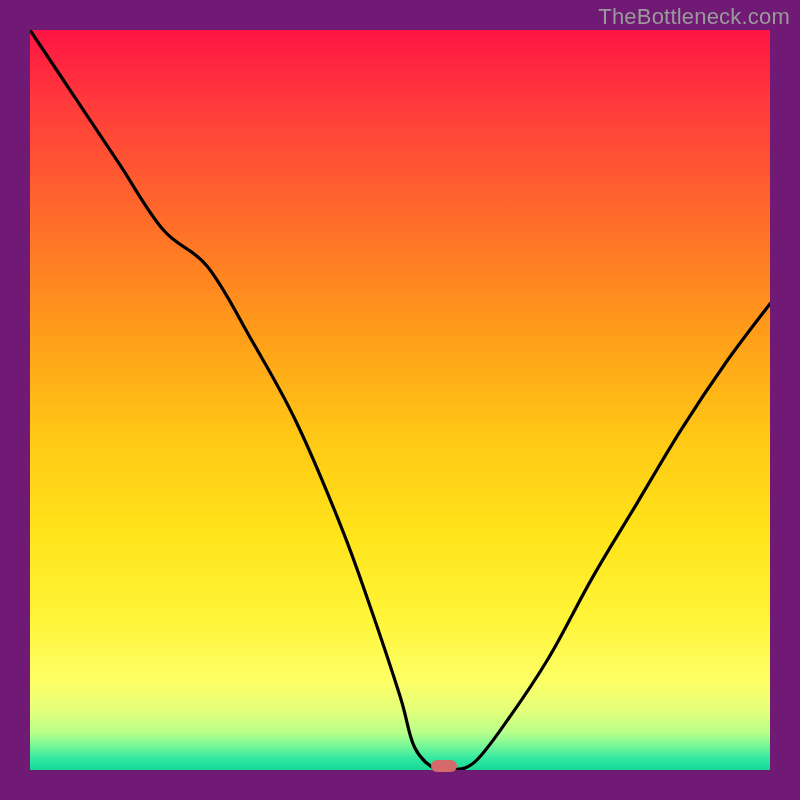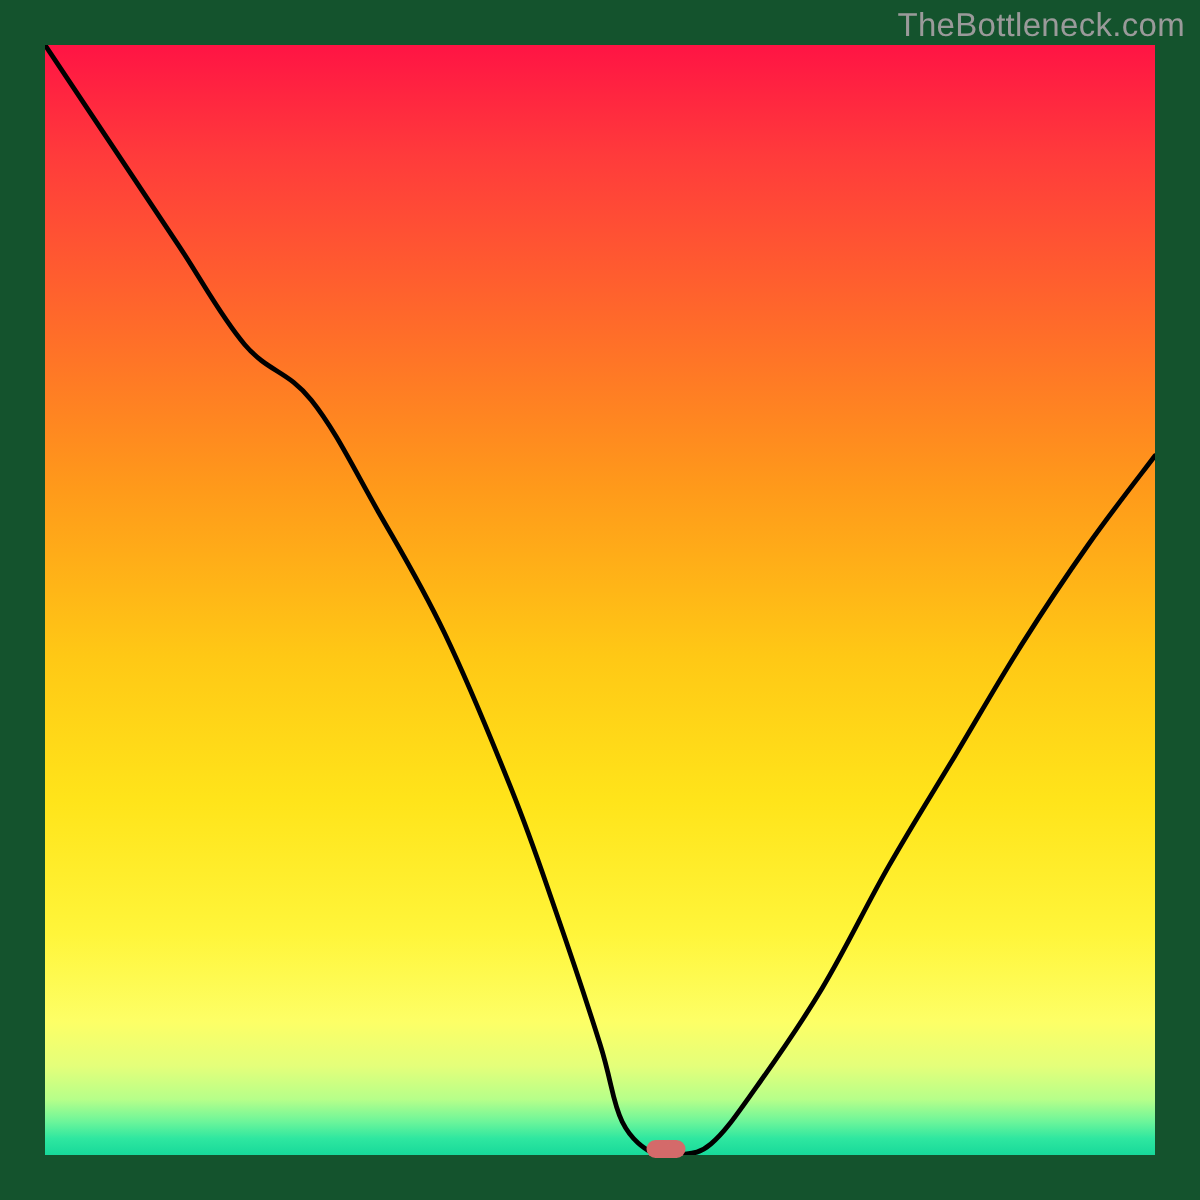--- a/index.html
+++ b/index.html
@@ -9,21 +9,21 @@
     height: 800px;
     background: #000;
     overflow: hidden;
   }
   .frame {
     position: absolute;
     top: 0;
     left: 0;
     width: 800px;
     height: 800px;
-    background: #14532d;
+    background: #701a75;
   }
   .plot-area {
     position: absolute;
     left: 30px;
     top: 30px;
     width: 740px;
     height: 740px;
     background: linear-gradient(to bottom,
       #ff1444 0%,
       #ff3b3b 10%,

